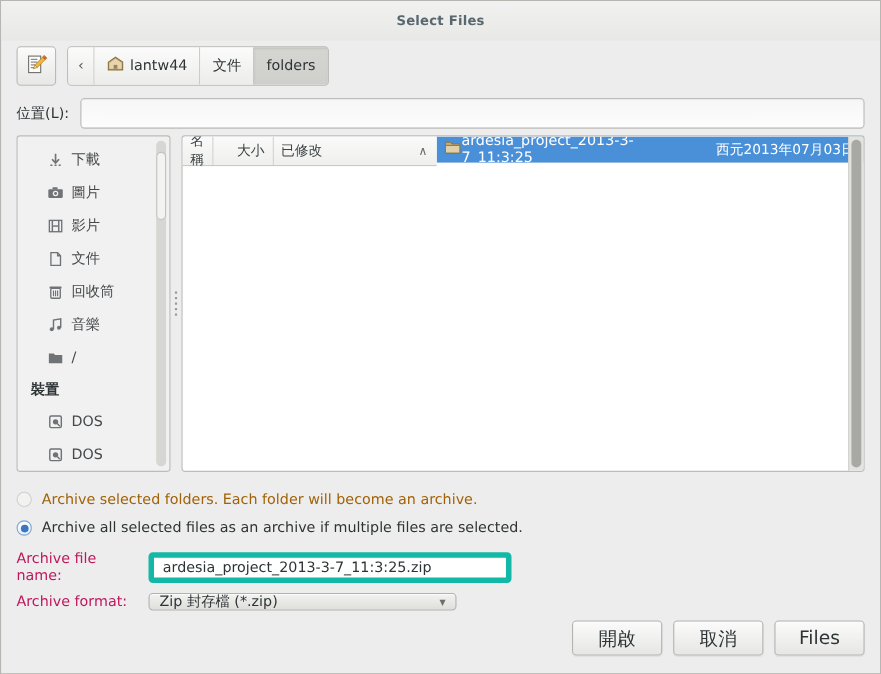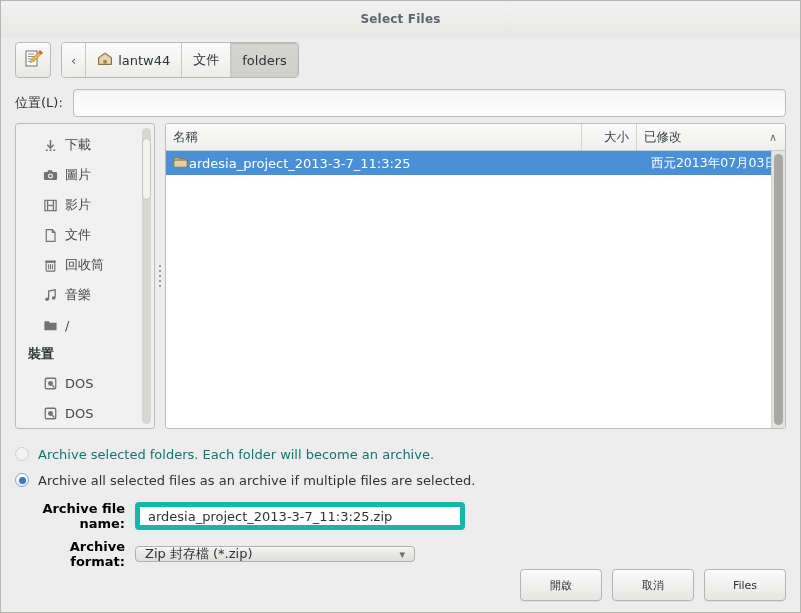--- a/index.html
+++ b/index.html
@@ -101,21 +101,21 @@
   }
 
   .handle {
     width:10px; display:flex; align-items:center; justify-content:center;
   }
   .handle .dots { display:flex; flex-direction:column; gap:3px; }
   .handle .dots i { width:2px; height:2px; background:#9b9b98; display:block; }
 
   .filepane {
     flex:1; border:1px solid #bcbcb9; border-radius:3px;
-    background:#fff; display:flex; flex-direction:column; overflow:hidden;
+    background:#fff; display:flex; overflow:hidden;
   }
   .fp-head {
     display:flex; height:27px; flex:0 0 27px;
     background:linear-gradient(to bottom,#fafafa,#efefed);
     border-bottom:1px solid #c9c9c6;
     font-size:12.5px; color:#3b4245;
   }
   .fp-head .col {
     display:flex; align-items:center; padding:0 7px;
     border-right:1px solid #d3d3d0;
@@ -148,25 +148,25 @@
   .options { padding:12px 14px 0 14px; }
   .optrow { display:flex; align-items:center; gap:9px; height:26px; font-size:13px; }
   .radio {
     width:14px; height:14px; border-radius:50%;
     border:1px solid #b5b5b2; background:linear-gradient(to bottom,#fcfcfc,#ededeb);
     display:inline-flex; align-items:center; justify-content:center;
     flex:0 0 14px;
   }
   .radio.on { border-color:#7aa7d6; background:linear-gradient(to bottom,#ffffff,#e6eef8); }
   .radio.on .dot { width:7px; height:7px; border-radius:50%; background:#3a76c4; }
-  .optrow.disabled { color:#0f766e;align-items:center; }
+  .optrow.disabled { color:#a16207;align-items:center; }
   .optrow.disabled .radio { border-color:#cfcfcc; background:#f2f2f0; }
 
   .field-row { display:flex; align-items:center; gap:10px; padding:8px 14px 0 14px; }
-  .field-row .flbl { font-size:13px; width:110px; text-align:right; color:#000000;font-weight:bold; }
+  .field-row .flbl { font-size:13px; width:110px; text-align:left; color:#be185d; }
   .textentry {
     width:330px; height:28px; border:5px solid #14b8a6; border-radius:4px;
     background:#fff; display:flex; align-items:center; padding:0 8px;
     font-size:13px; color:#2e3436;
     box-shadow:0 1px 1px rgba(0,0,0,.06) inset;
   }
   .combo {
     width:280px; height:16px; border:1px solid #b1b1ae; border-radius:4px;
     background:linear-gradient(to bottom,#f3f3f1,#dedeDb);
     display:flex; align-items:center; justify-content:space-between;
@@ -178,21 +178,21 @@
   
   .actions {
     margin-top:auto; display:flex; justify-content:flex-end;
     gap:10px; padding:0 14px 16px 14px;
   }
   .btn {
     min-width:82px; height:32px; padding:0 18px;
     border:1px solid #b4b4b1; border-radius:4px;
     background:linear-gradient(to bottom,#fbfbfb,#e6e6e4);
     display:flex; align-items:center; justify-content:center;
-    font-size:11px; color:#2e3436;
+    font-size:17px; color:#2e3436;
     box-shadow:0 1px 0 rgba(255,255,255,.8) inset, 0 1px 1px rgba(0,0,0,.05);
   }
 </style>
 </head>
 <body>
 
 <div id="dialog">
 
   <div class="titlebar">
     <div class="title">Select Files</div>

